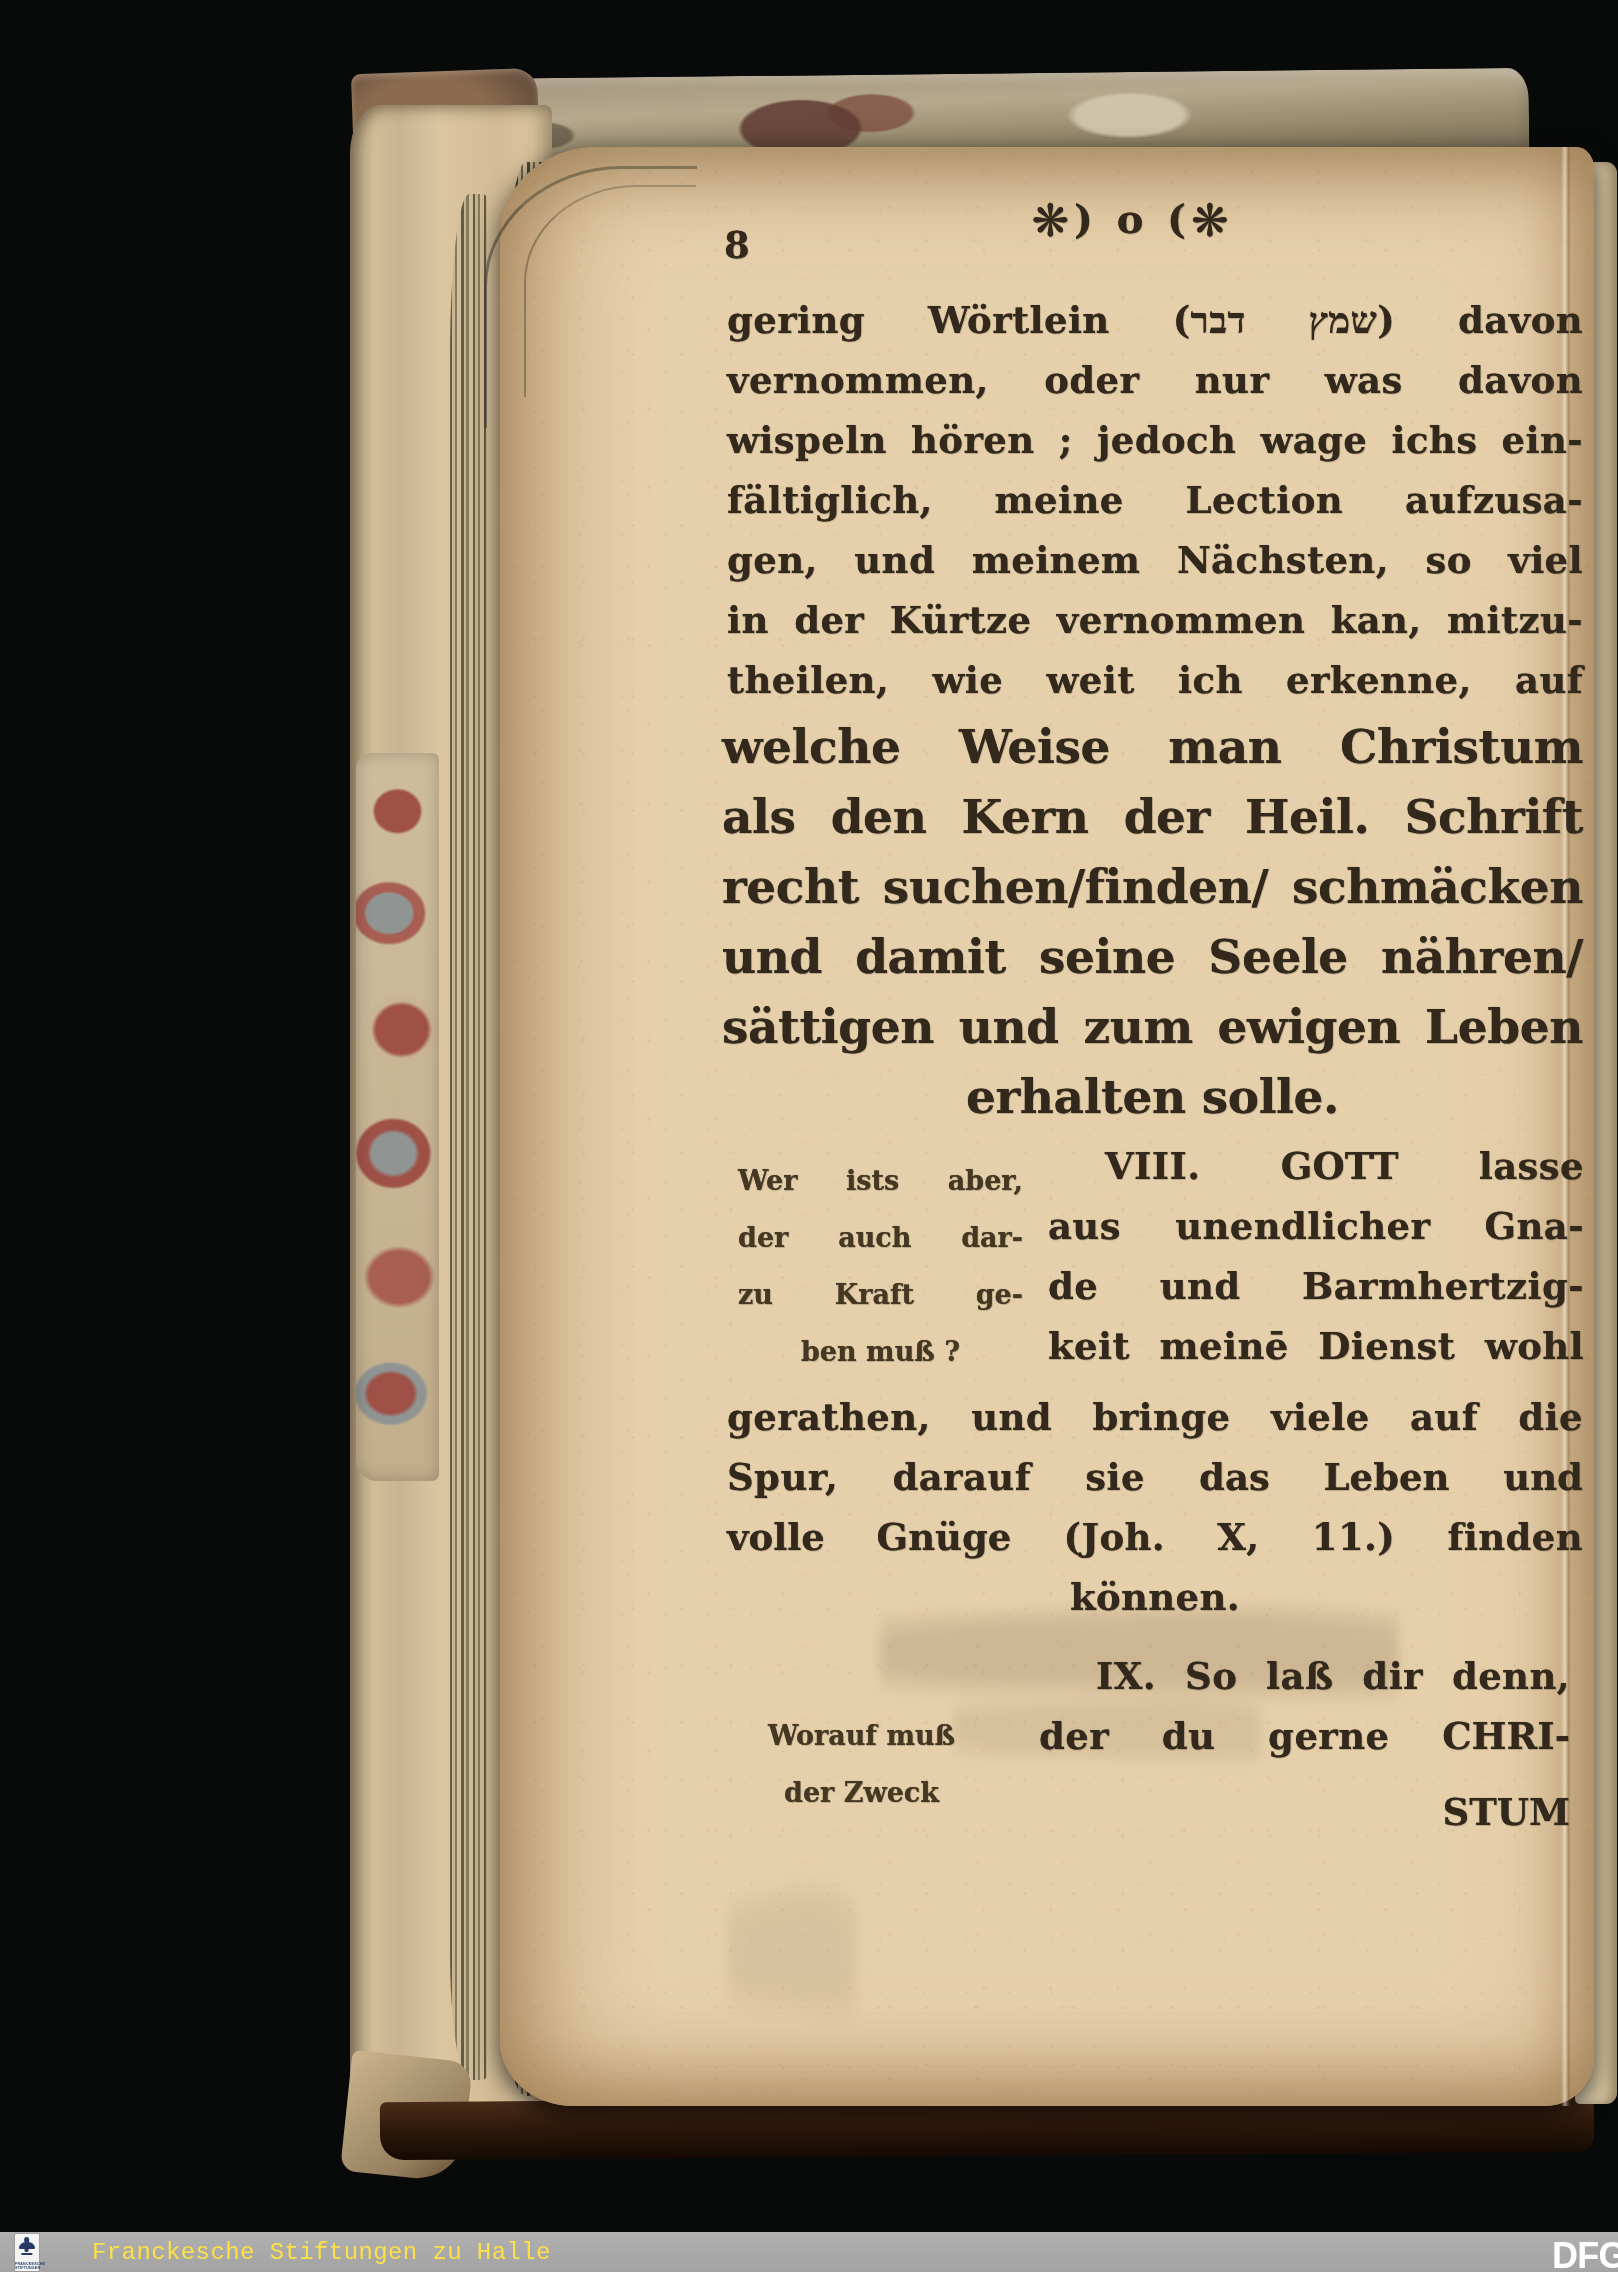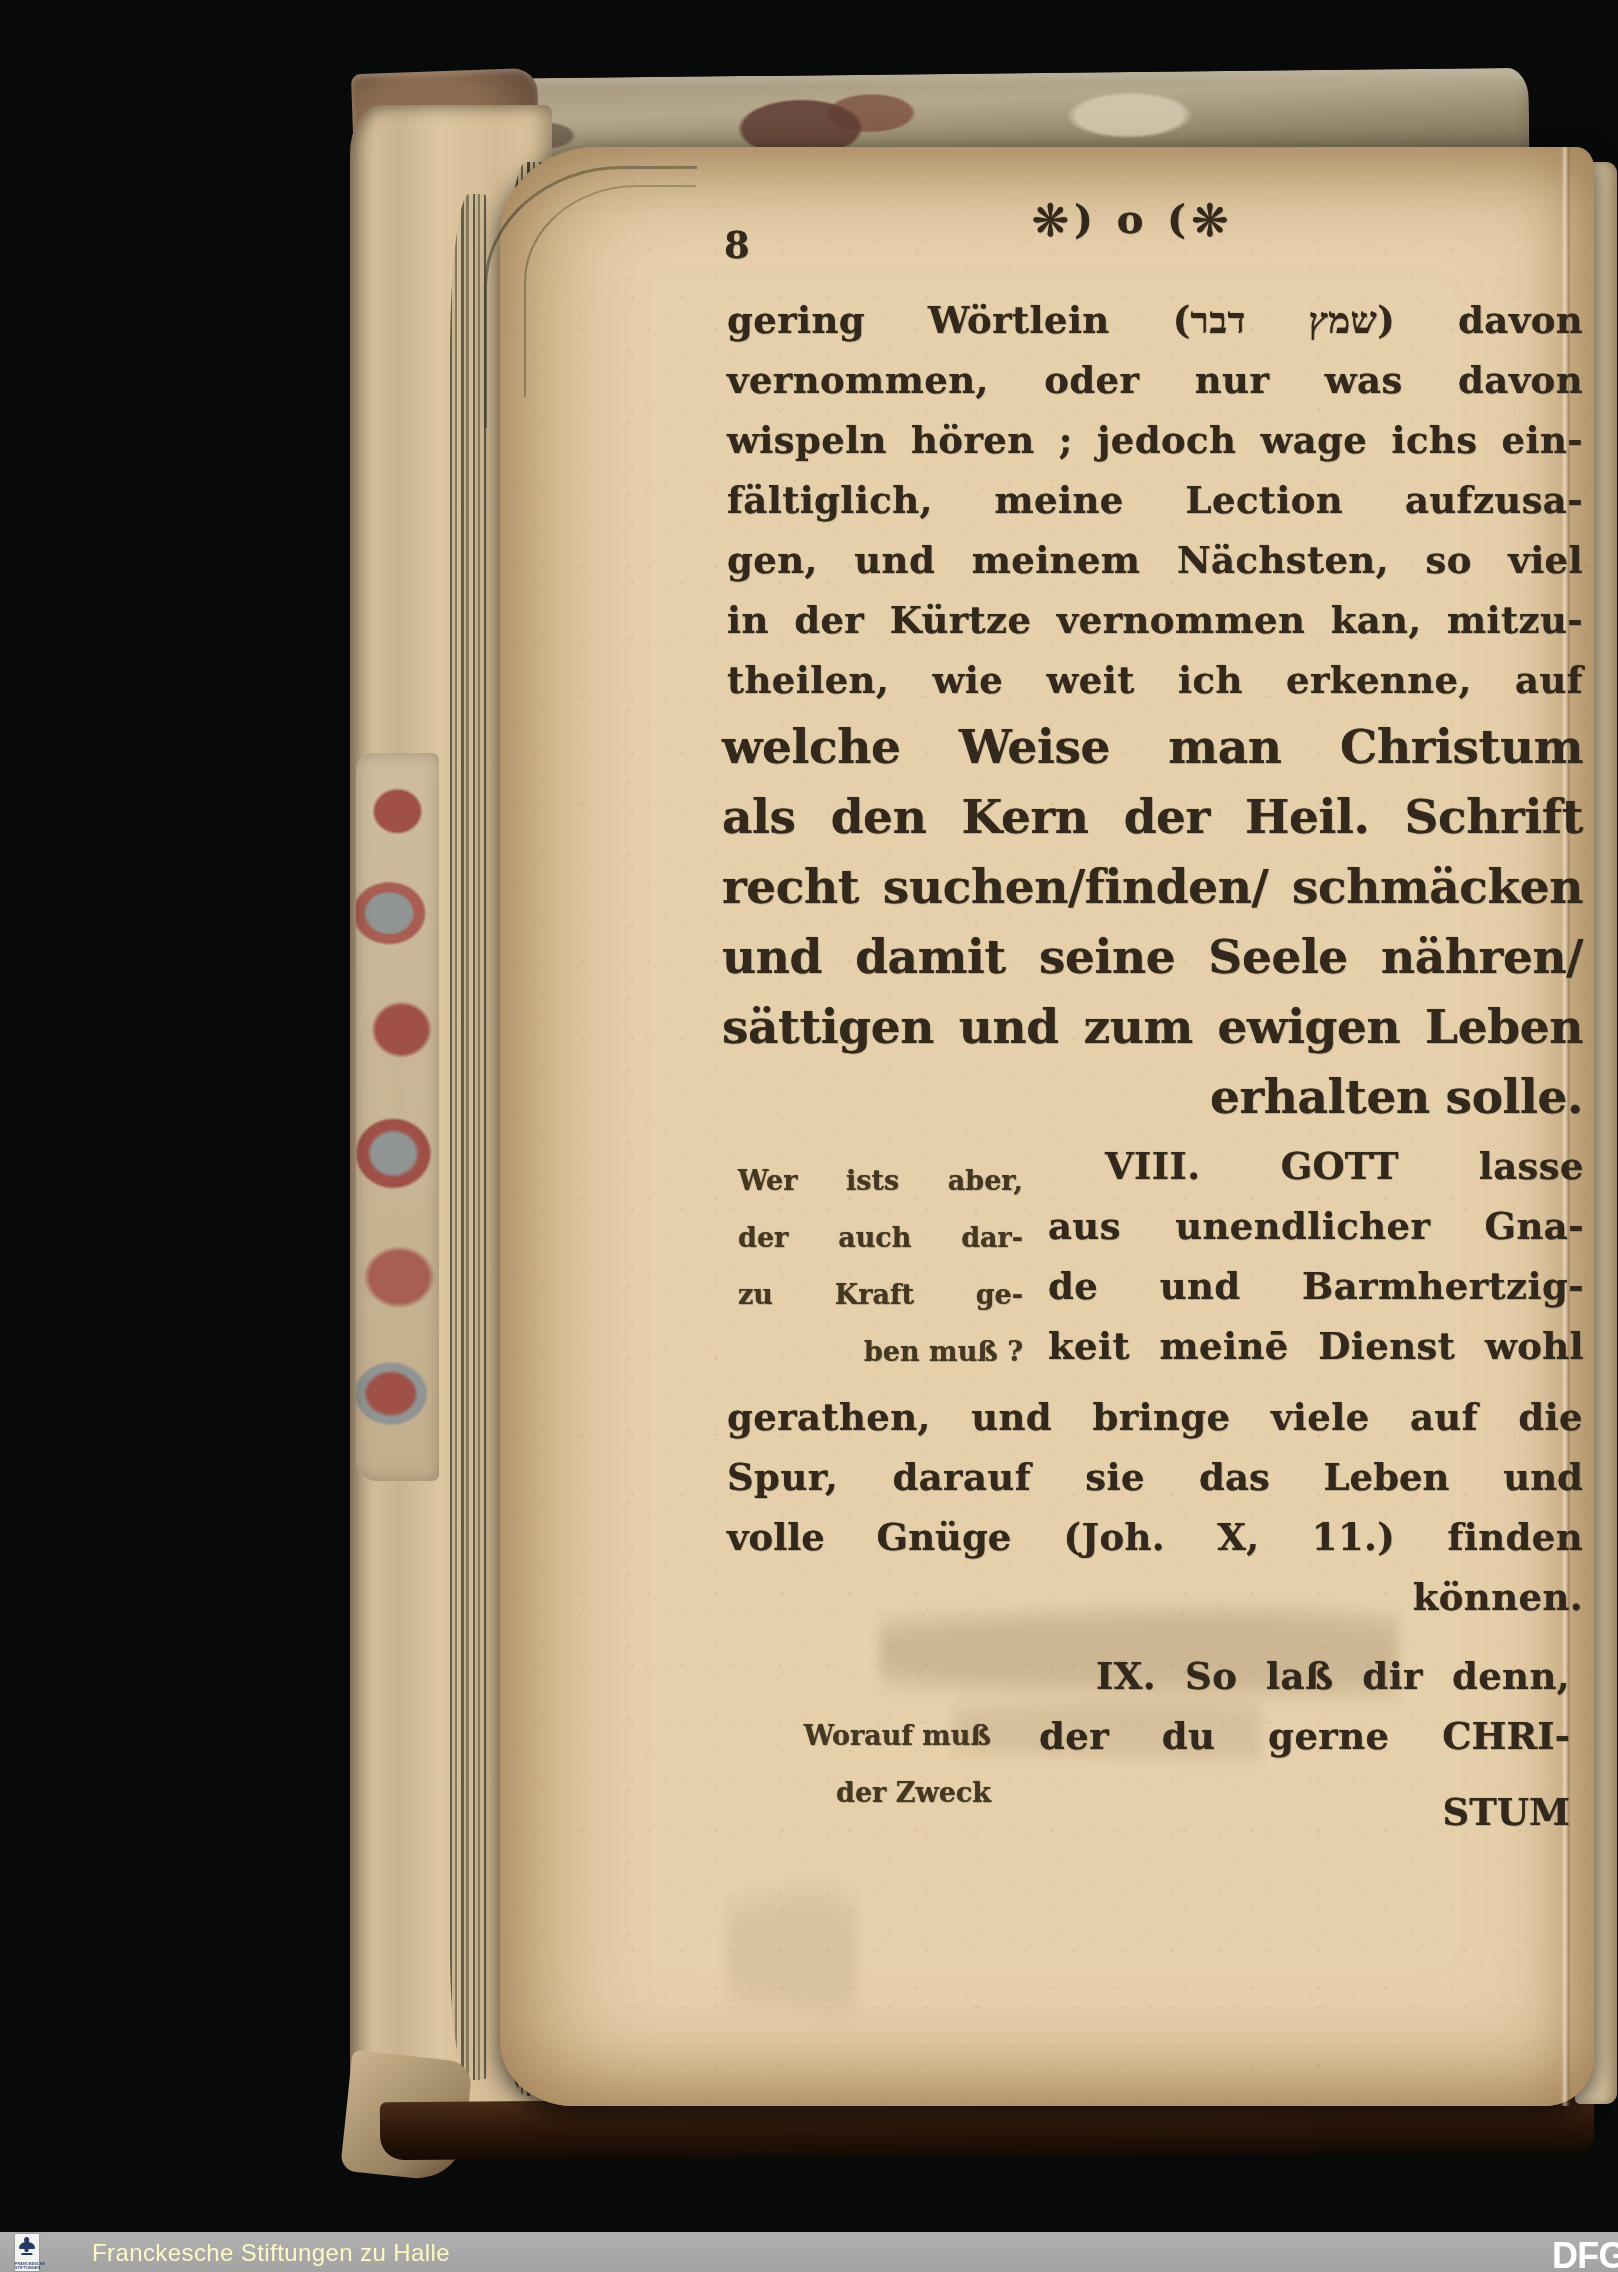--- a/index.html
+++ b/index.html
@@ -87,21 +87,21 @@
                radial-gradient(ellipse at 88% 55%, #6a533a 0 22%, transparent 55%);}
   
   .ink{color:#32281b;text-shadow:0 0 0.8px rgba(50,40,27,.75), 0.8px 0.8px 0 rgba(50,40,27,.18);}
   .pagenum{left:724px;top:223px;font-size:37px;font-weight:700;}
   .ornament{left:983px;top:194px;width:299px;text-align:center;font-size:40px;font-weight:700;
     letter-spacing:4.9px;white-space:nowrap;}
   .ornament .ros{font-family:"DejaVu Sans",sans-serif;font-size:45px;vertical-align:-3.2px;}
   .tblock{position:absolute;}
   .line{white-space:nowrap;}
   .al-j{text-align:justify;text-align-last:justify;white-space:normal;}
-  .al-l{text-align:right;}
+  .al-l{text-align:center;}
   .al-r{text-align:right;margin-top:16px;}
   .body-line{font-size:37px;font-weight:700;line-height:60px;letter-spacing:0.4px;}
   .display-line{font-size:47px;font-weight:700;line-height:70px;letter-spacing:-0.4px;}
   .margin-line{font-size:27px;font-weight:700;line-height:57px;color:#453822;}
   .seg-big{font-size:37px;letter-spacing:0;}
   
   .footer{left:0;top:2232px;width:1619px;height:40px;background:linear-gradient(180deg,#b0b0b0,#a3a3a3);}
   .logo-box{left:14.6px;top:2234px;width:24px;height:37px;background:#f4f4f2;border-radius:0.8px;
     box-shadow:0 0 1.6px rgba(0,0,0,.4);}
   .emblem{position:absolute;left:50%;top:3.2px;transform:translateX(-50%);width:16px;height:18px;}
@@ -109,21 +109,21 @@
     border-radius:50%;background:#273a66;}
   .emblem .wings{position:absolute;left:0;top:4.9px;width:16px;height:7.3px;background:#273a66;
     border-radius:50% 50% 10% 10% / 100% 100% 10% 10%;}
   .emblem .body{position:absolute;left:50%;top:7.3px;transform:translateX(-50%);width:4.9px;height:8px;
     background:#273a66;border-radius:1.6px;}
   .emblem .base{position:absolute;left:50%;bottom:0;transform:translateX(-50%);width:11.3px;height:2.4px;
     background:#273a66;}
   .logo-text{position:absolute;left:0.8px;bottom:0.8px;width:200%;transform:scale(.5);transform-origin:0 100%;
     font-family:"Liberation Sans",sans-serif;font-size:7.3px;line-height:8px;color:#273a66;
     text-align:center;letter-spacing:0.4px;font-weight:700;}
-  .inst{left:92px;top:2239px;font-family:Liberation Sans, sans-serif;font-size:24px;color:#fef9c3;
+  .inst{left:92px;top:2239px;font-family:Liberation Mono, monospace;font-size:24px;color:#fde047;
     letter-spacing:0.4px;}
   .dfg{left:1552px;top:2235px;width:60px;font-family:"Liberation Sans",sans-serif;font-size:36px;
     font-weight:900;color:#ffffff;letter-spacing:-0.8px;text-align:right;}
 </style>
 </head>
 <body>
 
 <div class="stage">
 
   <div class="abs head-edge"></div>

